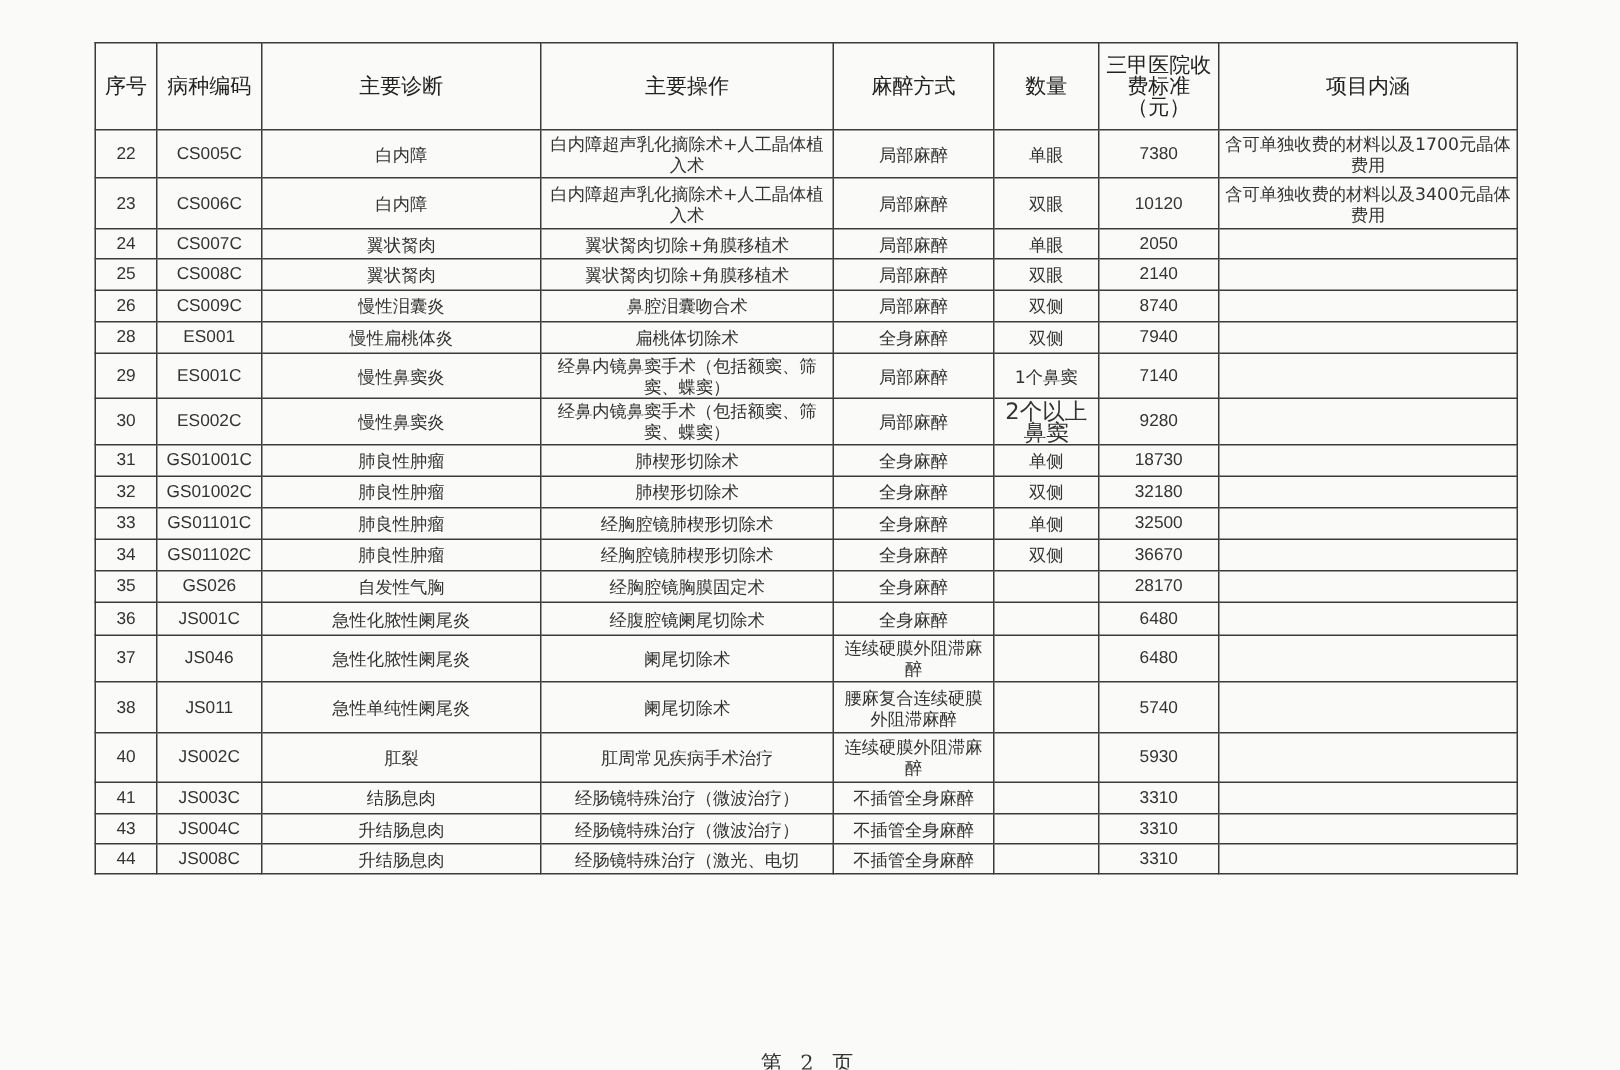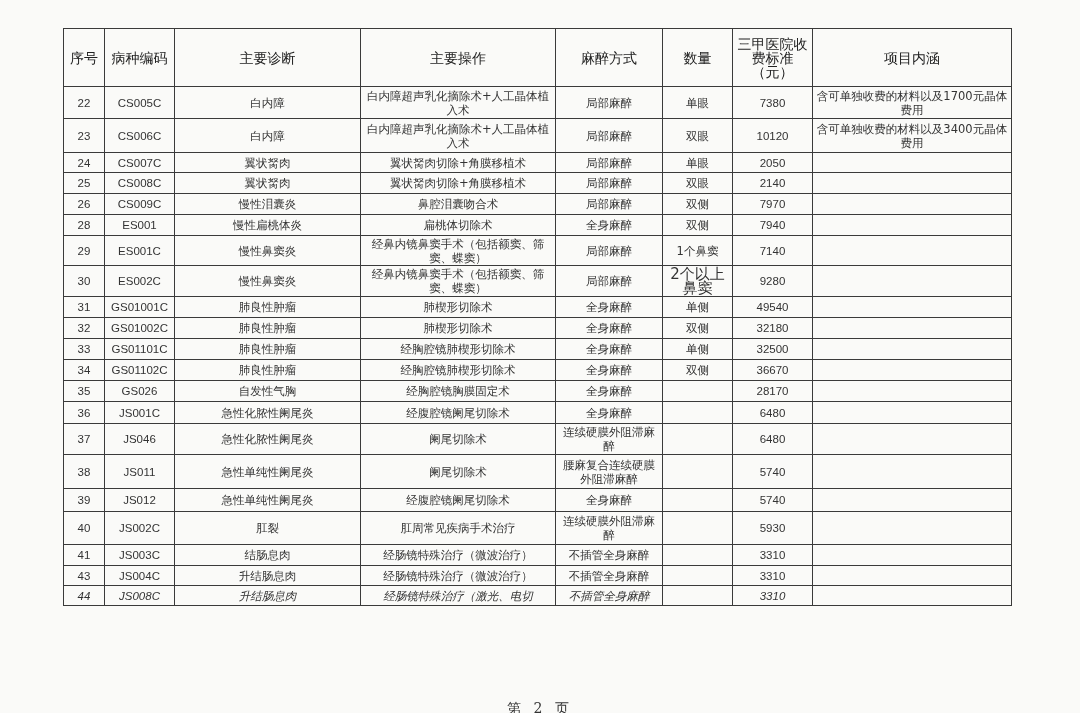--- a/index.html
+++ b/index.html
@@ -97,21 +97,21 @@
           <td class="price">2140</td>
           <td class="small"></td>
         </tr>
         <tr style="height: 21px;">
           <td class="num">26</td>
           <td class="code">CS009C</td>
           <td>慢性泪囊炎</td>
           <td class="small">鼻腔泪囊吻合术</td>
           <td>局部麻醉</td>
           <td>双侧</td>
-          <td class="price">7970</td>
+          <td class="price">8740</td>
           <td class="small"></td>
         </tr>
         <tr style="height: 21px;">
           <td class="num">28</td>
           <td class="code">ES001</td>
           <td>慢性扁桃体炎</td>
           <td class="small">扁桃体切除术</td>
           <td>全身麻醉</td>
           <td>双侧</td>
           <td class="price">7940</td>
@@ -137,21 +137,21 @@
           <td class="price">9280</td>
           <td class="small"></td>
         </tr>
         <tr style="height: 21px;">
           <td class="num">31</td>
           <td class="code">GS01001C</td>
           <td>肺良性肿瘤</td>
           <td class="small">肺楔形切除术</td>
           <td>全身麻醉</td>
           <td>单侧</td>
-          <td class="price">49540</td>
+          <td class="price">18730</td>
           <td class="small"></td>
         </tr>
         <tr style="height: 21px;">
           <td class="num">32</td>
           <td class="code">GS01002C</td>
           <td>肺良性肿瘤</td>
           <td class="small">肺楔形切除术</td>
           <td>全身麻醉</td>
           <td>双侧</td>
           <td class="price">32180</td>
@@ -210,30 +210,20 @@
         <tr style="height: 34px;">
           <td class="num">38</td>
           <td class="code">JS011</td>
           <td>急性单纯性阑尾炎</td>
           <td class="small">阑尾切除术</td>
           <td>腰麻复合连续硬膜外阻滞麻醉</td>
           <td></td>
           <td class="price">5740</td>
           <td class="small"></td>
         </tr>
-        <tr style="height: 23px;">
-          <td class="num">39</td>
-          <td class="code">JS012</td>
-          <td>急性单纯性阑尾炎</td>
-          <td class="small">经腹腔镜阑尾切除术</td>
-          <td>全身麻醉</td>
-          <td></td>
-          <td class="price">5740</td>
-          <td class="small"></td>
-        </tr>
         <tr style="height: 33px;">
           <td class="num">40</td>
           <td class="code">JS002C</td>
           <td>肛裂</td>
           <td class="small">肛周常见疾病手术治疗</td>
           <td>连续硬膜外阻滞麻醉</td>
           <td></td>
           <td class="price">5930</td>
           <td class="small"></td>
         </tr>
@@ -250,21 +240,21 @@
         <tr style="height: 20px;">
           <td class="num">43</td>
           <td class="code">JS004C</td>
           <td>升结肠息肉</td>
           <td class="small">经肠镜特殊治疗（微波治疗）</td>
           <td>不插管全身麻醉</td>
           <td></td>
           <td class="price">3310</td>
           <td class="small"></td>
         </tr>
-        <tr style="height: 20px; font-style: italic;">
+        <tr style="height: 20px;">
           <td class="num">44</td>
           <td class="code">JS008C</td>
           <td>升结肠息肉</td>
           <td class="small">经肠镜特殊治疗（激光、电切</td>
           <td>不插管全身麻醉</td>
           <td></td>
           <td class="price">3310</td>
           <td class="small"></td>
         </tr>
       </tbody>

